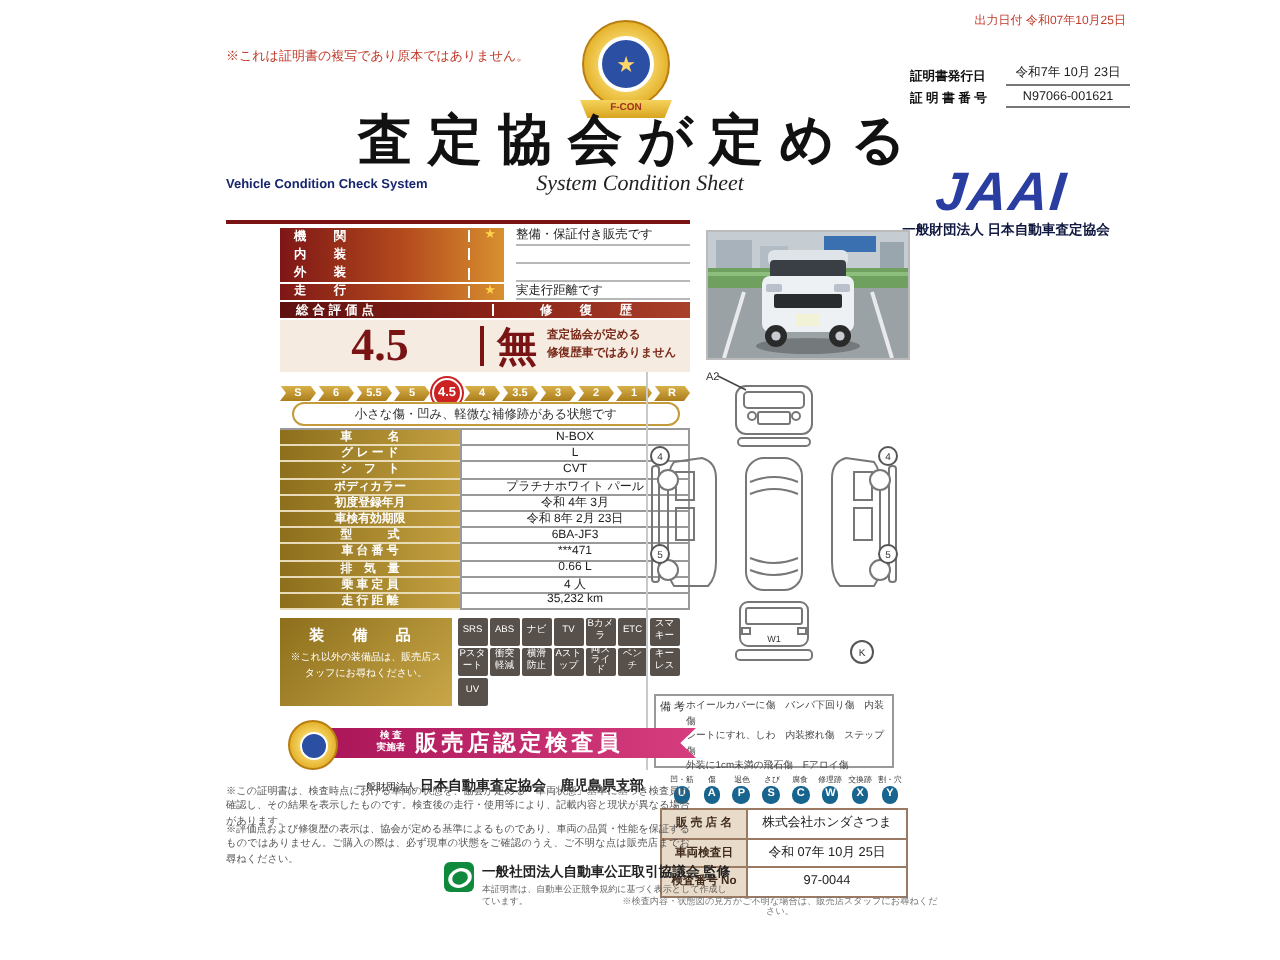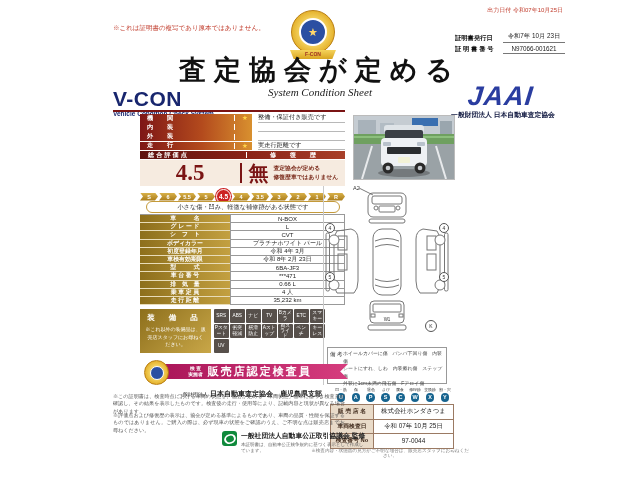--- a/index.html
+++ b/index.html
@@ -53,21 +53,21 @@
   #cond-note{left:146px;top:201px;width:192px;height:10px;border:1px solid #c49a3a;border-radius:6px;background:#fff;font-size:6.2px;color:#333;display:flex;align-items:center;justify-content:center;}
 
   
   #vtable{left:140px;top:214px;width:205px;border-top:0.6px solid #999;}
   .vrow{display:flex;height:8.2px;}
   .vlab{width:90px;background:linear-gradient(90deg,#8d6f1c,#c3a040);color:#fff;font-size:5.9px;font-weight:bold;display:flex;align-items:center;justify-content:center;border-bottom:0.6px solid #e8dcb8;white-space:nowrap;}
   .vval{flex:1;border:0.6px solid #999;border-top:none;font-size:6px;color:#222;display:flex;align-items:center;justify-content:center;background:#fff;white-space:nowrap;}
 
   
   #equip{left:140px;top:309px;width:208px;display:flex;gap:3px;}
-  .eqbox{width:71px;height:44px;background:linear-gradient(135deg,#8d6f1c,#c9a748);color:#fff;text-align:center;padding-top:4px;box-sizing:border-box;}
+  .eqbox{width:86px;height:44px;background:linear-gradient(135deg,#8d6f1c,#c9a748);color:#fff;text-align:center;padding-top:4px;box-sizing:border-box;}
   .eqbox .t{font-size:7.5px;font-weight:bold;letter-spacing:6px;}
   .eqbox .n{font-size:5px;margin-top:3px;padding:0 5px;line-height:1.5;}
   .badges{width:115px;display:flex;flex-wrap:wrap;gap:1.5px;align-content:flex-start;}
   .bd{width:14.5px;height:13.5px;background:#57504b;color:#fff;font-size:4.8px;line-height:1.1;display:flex;align-items:center;justify-content:center;text-align:center;overflow:hidden;border-radius:1px;word-break:break-all;padding:0.5px;box-sizing:border-box;}
 
   
   #col-div{left:323px;top:186px;width:0.6px;height:199px;background:#c9c9c9;}
   #photo{left:353px;top:115px;width:100px;height:63px;border:0.5px solid #bbb;}
   #diagram{left:323px;top:181px;width:128px;height:160px;}
   #remarks{left:327px;top:347px;width:120px;height:37px;border:1px solid #999;display:flex;padding:2px;box-sizing:border-box;background:#fff;}
@@ -125,21 +125,20 @@
     <div class="crow">
       <div class="clab">証 明 書 番 号</div>
       <div class="cval">N97066-001621</div>
     </div>
   </div>
 
   <div class="abs serif" id="title">査定協会が定める</div>
   <div class="abs serif" id="subtitle">System Condition Sheet</div>
 
   <div class="abs" id="vcon">
-    <div class="vcon-main">V-CON</div>
     <div class="vcon-sub">Vehicle Condition Check System</div>
   </div>
   <div class="abs" id="vcon-rule"></div>
   <div class="abs" id="jaai">JAAI</div>
   <div class="abs" id="jaai-sub">一般財団法人 日本自動車査定協会</div>
 
   <div class="abs" id="assess">
     <div class="arow">
       <div class="abar">
           <span class="al">機 関</span>

